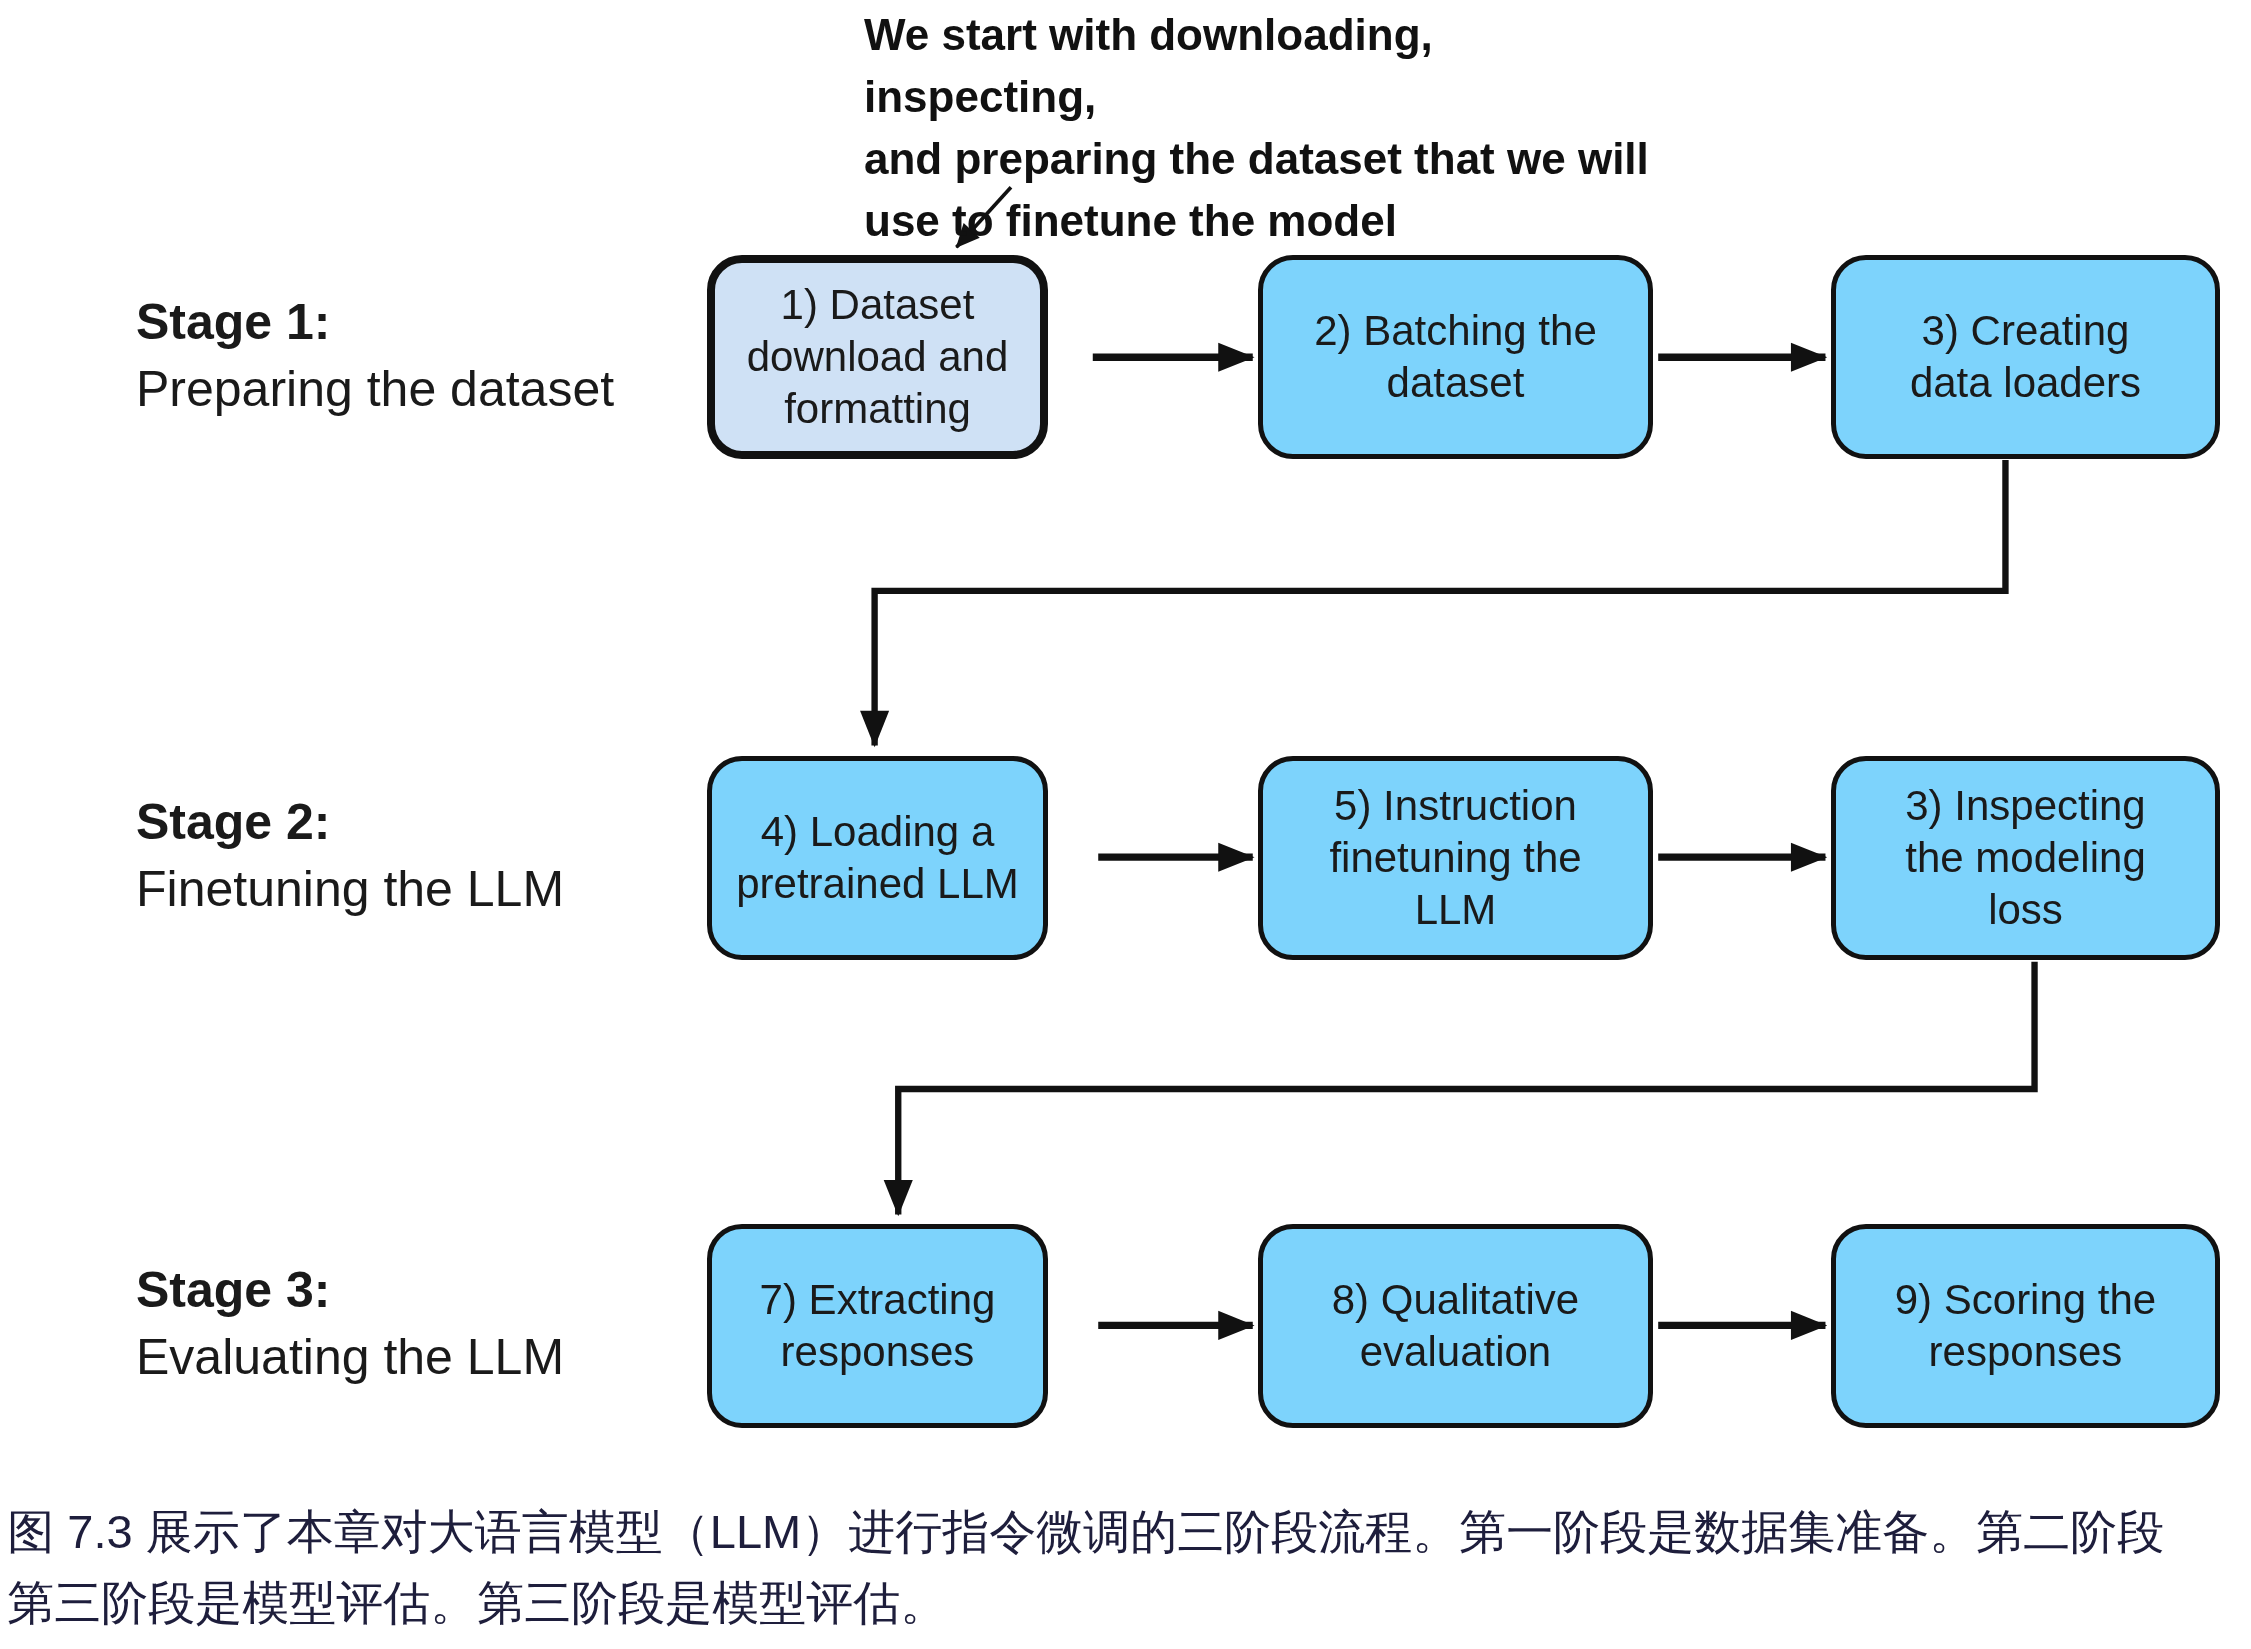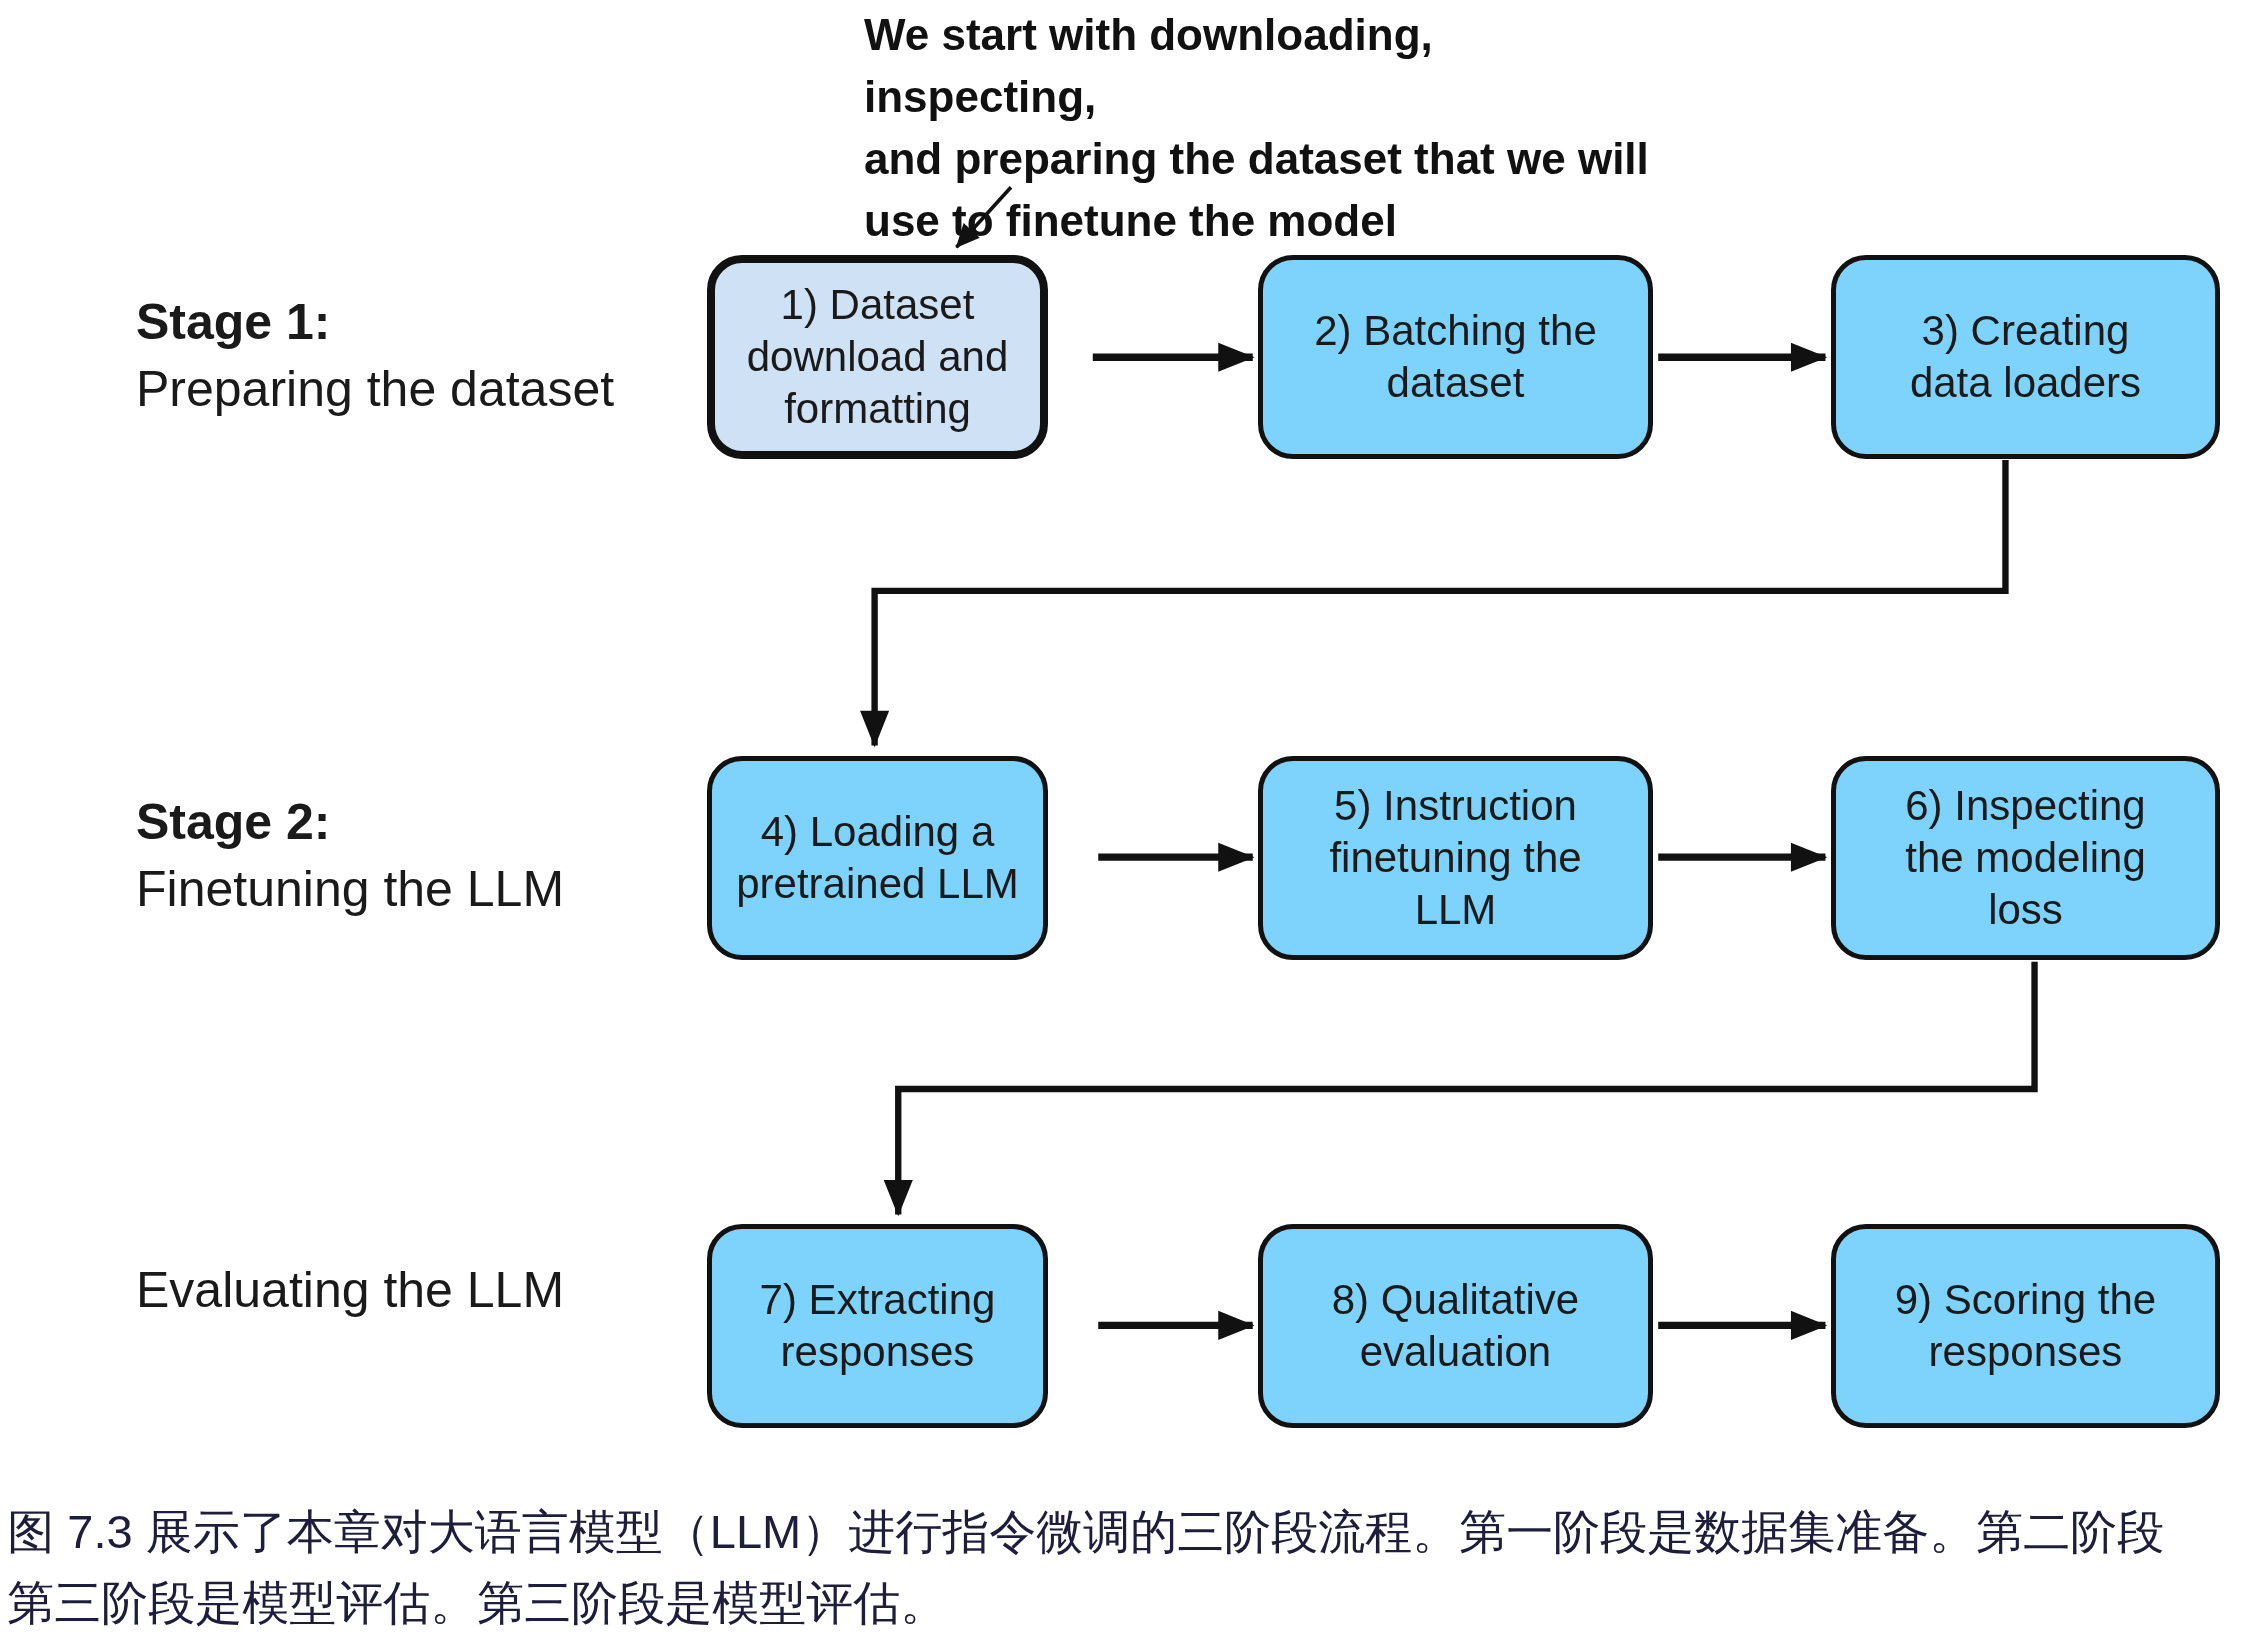--- a/index.html
+++ b/index.html
@@ -71,37 +71,38 @@
 
   <div class="stage" style="top:289px;">
     <div class="stage-title">Stage 1:</div>
     <div class="stage-sub">Preparing the dataset</div>
   </div>
   <div class="stage" style="top:789px;">
     <div class="stage-title">Stage 2:</div>
     <div class="stage-sub">Finetuning the LLM</div>
   </div>
   <div class="stage" style="top:1257px;">
+    <div class="stage-title">Stage 3:</div>
     <div class="stage-sub">Evaluating the LLM</div>
   </div>
 
   <div class="box highlight preline r1 c1">1) Dataset
 download and
 formatting</div>
   <div class="box preline r1 c2">2) Batching the
 dataset</div>
   <div class="box preline r1 c3">3) Creating
 data loaders</div>
 
   <div class="box preline r2 c1">4) Loading a
 pretrained LLM</div>
   <div class="box preline r2 c2">5) Instruction
 finetuning the
 LLM</div>
-  <div class="box preline r2 c3">6) Inspecting
+  <div class="box preline r2 c3">3) Inspecting
 the modeling
 loss</div>
 
   <div class="box preline r3 c1">7) Extracting
 responses</div>
   <div class="box preline r3 c2">8) Qualitative
 evaluation</div>
   <div class="box preline r3 c3">9) Scoring the
 responses</div>
 

